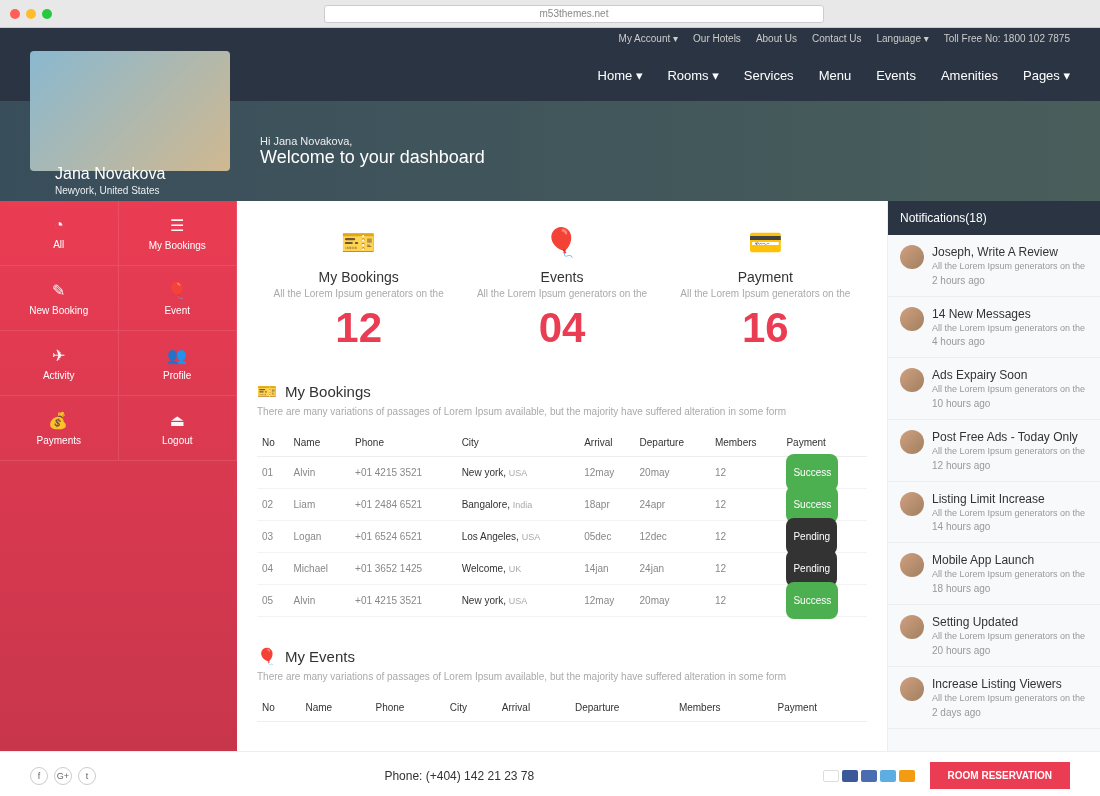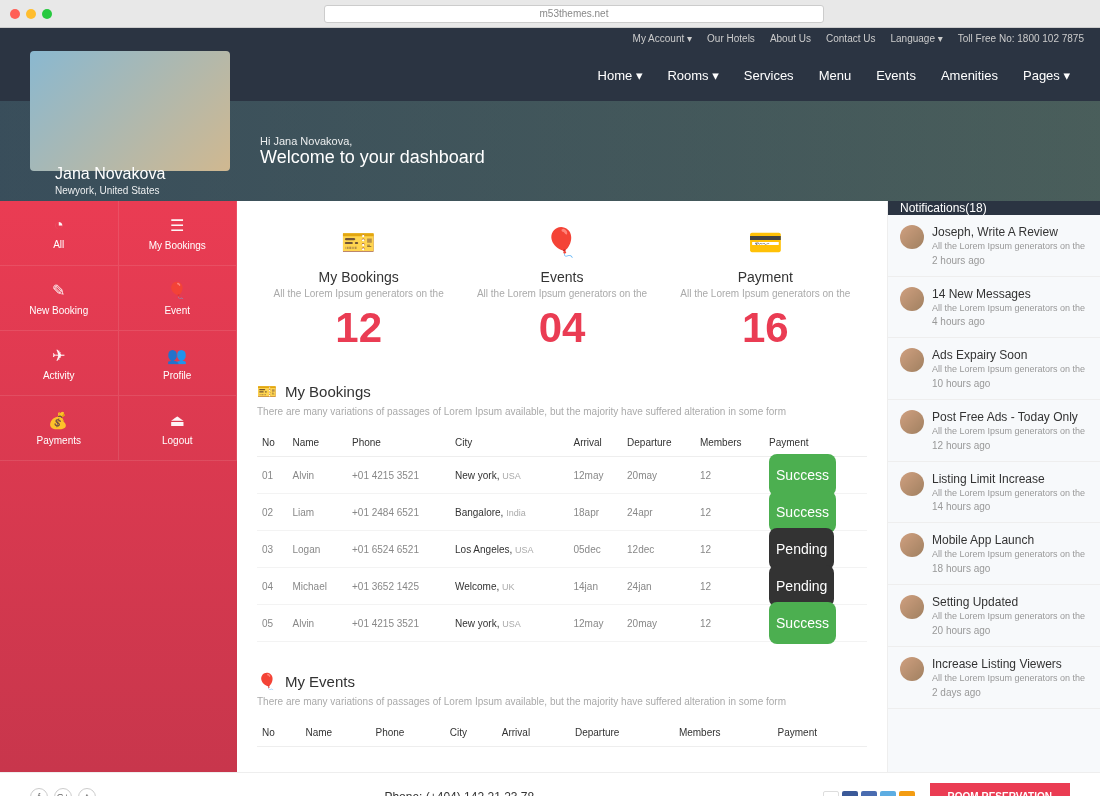--- a/index.html
+++ b/index.html
@@ -2,21 +2,21 @@
 <html><head>
 <meta charset="utf-8">
 <style>
 *{margin:0;padding:0;box-sizing:border-box;font-family:Arial,sans-serif}
 body{background:#fff}
 .browser-chrome{height:28px;background:#e8e8e8;display:flex;align-items:center;padding:12px 10px;gap:6px;border-bottom:1px solid #ccc}
 .traffic-light{width:10px;height:10px;border-radius:50%}
 .tl-red{background:#ff5f56}.tl-yellow{background:#ffbd2e}.tl-green{background:#27c93f}
 .address-bar{flex:1;max-width:500px;margin:0 auto;height:18px;background:#fff;border:1px solid #ccc;border-radius:3px;font-size:10px;color:#888;display:flex;align-items:center;justify-content:center}
 .top-header{background:#2b3442;color:#fff}
-.top-bar{display:flex;justify-content:space-between;align-items:flex-end;padding:5px 16px;font-size:10px;color:#ccc}
+.top-bar{display:flex;justify-content:space-between;align-items:flex-end;padding:5px 30px;font-size:10px;color:#ccc}
 .top-links{display:flex;gap:15px}
 .top-links span{cursor:pointer}
 .main-nav{display:flex;justify-content:space-between;align-items:center;padding:5px 30px}
 .logo{font-size:18px;color:#fff}.logo .light{font-weight:300}.logo .bold{font-weight:700}
 .logo-sub{font-size:7px;color:#ddd;line-height:1;margin-left:2px}
 .nav-links{display:flex;gap:25px;font-size:13px;color:#fff}
 .nav-links span{cursor:pointer}
 .hero{position:relative;height:100px;background:linear-gradient(rgba(40,50,60,0.5),rgba(40,50,60,0.5)),linear-gradient(90deg,#4a6a7a,#6b8a7a);display:flex;align-items:center;padding-left:260px}
 .hero-text{color:#fff}
 .hero-greeting{font-size:11px;opacity:0.9}
@@ -37,26 +37,26 @@
 .stat-num{font-size:42px;font-weight:700;color:#ea3c53}
 .section-head{display:flex;align-items:center;gap:8px;margin-bottom:5px}
 .section-icon{font-size:16px}
 .section-title{font-size:15px;color:#333;font-weight:500}
 .section-sub{font-size:10px;color:#aaa;margin-bottom:12px}
 table{width:100%;border-collapse:collapse;font-size:10px}
 th{text-align:left;padding:8px 5px;color:#333;border-bottom:1px solid #eee;font-weight:500}
 td{padding:10px 5px;color:#888;border-bottom:1px solid #f3f3f3}
 .city-main{color:#333}
 .city-sub{color:#aaa;font-size:9px}
-.badge{padding:13px 7px;border-radius:8px;color:#fff;font-size:14px}
+.badge{padding:13px 7px;border-radius:8px;color:#fff;font-size:10px}
 .badge-success{background:#4caf50}
 .badge-pending{background:#333}
 .events-section{margin-top:30px}
 .notif-panel{width:213px;background:#f7f9fb;border-left:1px solid #eee}
-.notif-head{background:#2b3442;color:#fff;padding:0 12px;font-size:12px;font-weight:500}
+.notif-head{background:#2b3442;color:#fff;padding:10px 12px;font-size:12px;font-weight:500}
 .notif-item{display:flex;gap:8px;padding:10px 12px;border-bottom:1px solid #eee}
 .notif-avatar{width:24px;height:24px;border-radius:50%;background:linear-gradient(135deg,#d0a080,#a08060);flex-shrink:0}
 .notif-content{flex:1}
 .notif-title{font-size:12px;color:#333;margin-bottom:2px}
 .notif-desc{font-size:9px;color:#999;line-height:1.3}
 .notif-time{font-size:10px;color:#999;margin-top:2px}
 .footer{display:flex;justify-content:space-between;align-items:center;padding:10px 30px;background:#fff;border-top:1px solid #eee}
 .social{display:flex;gap:6px}
 .social-btn{width:18px;height:18px;border:1px solid #ccc;border-radius:50%;display:flex;align-items:center;justify-content:center;font-size:9px;color:#666}
 .phone{font-size:12px;color:#333}

